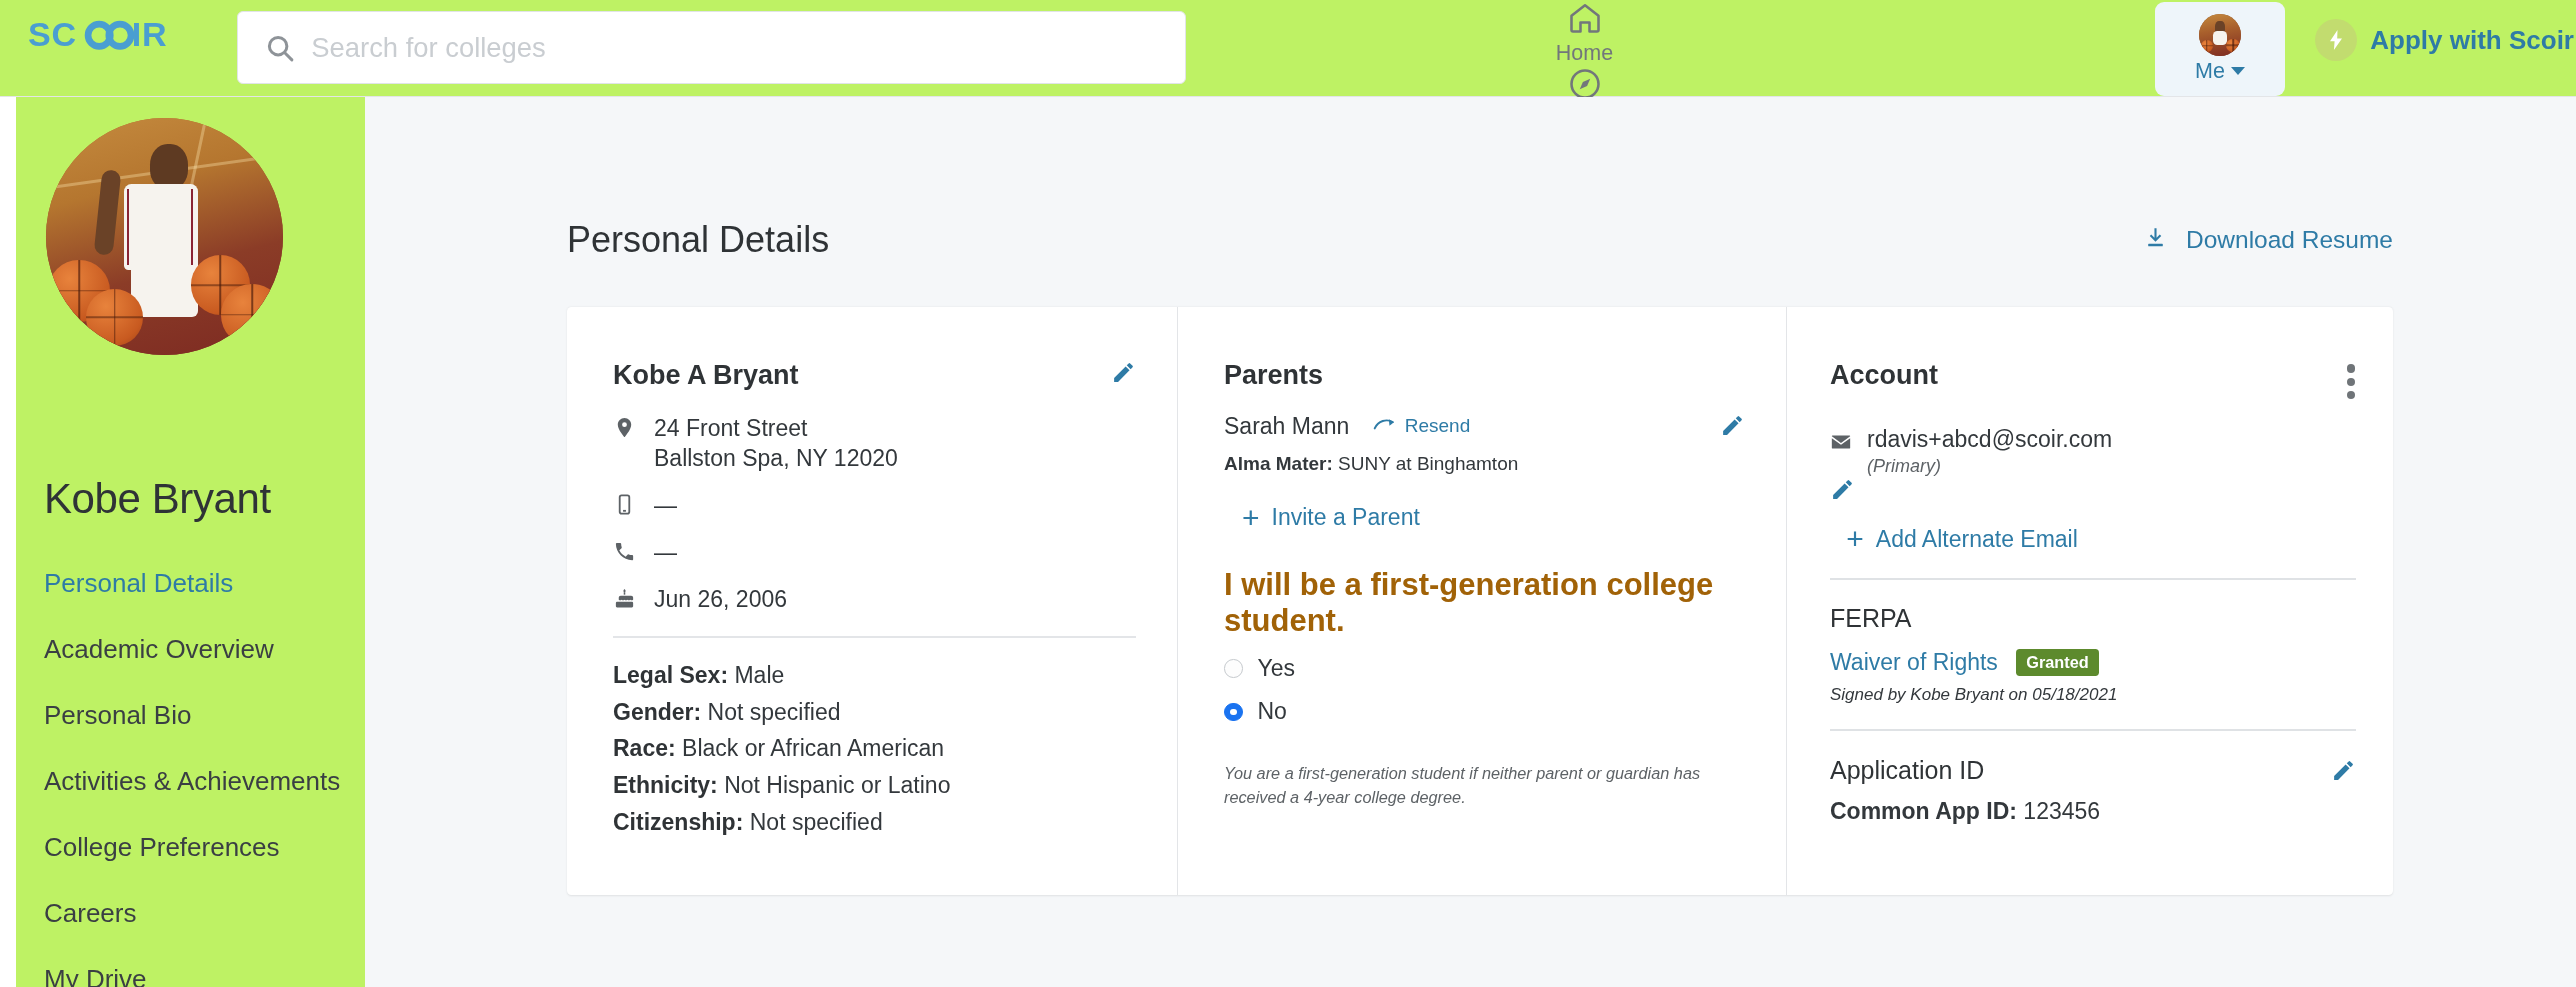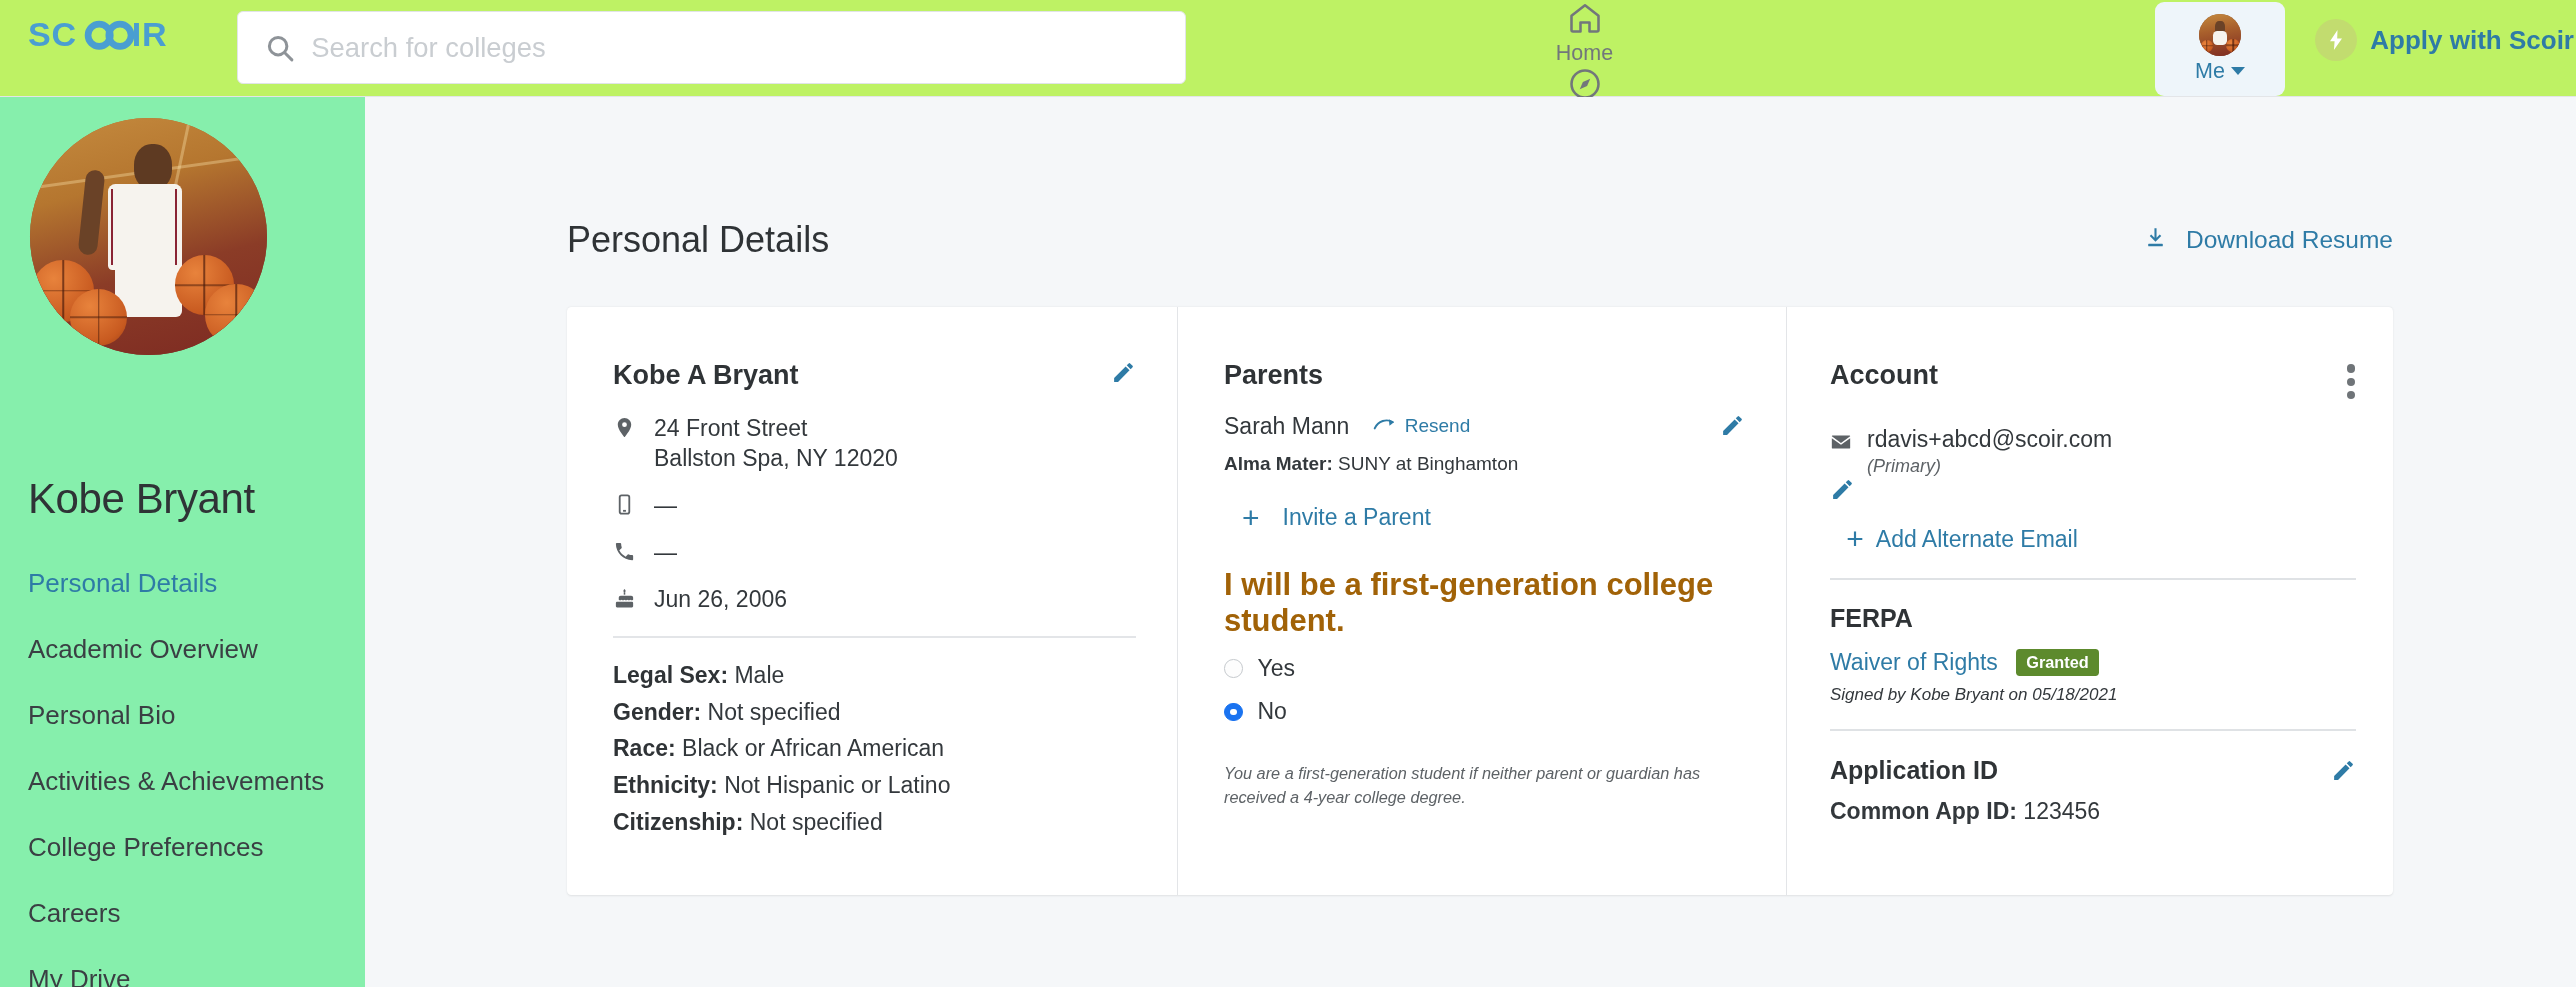--- a/index.html
+++ b/index.html
@@ -80,23 +80,23 @@
     cursor: pointer;
   }
   .bolt-circle {
     width: 42px; height: 42px; border-radius: 50%;
     background: #c2dc6f; display: flex; align-items: center; justify-content: center;
   }
   .apply-text { font-size: 26px; font-weight: bold; color: #2e7ba6; white-space: nowrap; }
 
   
   .sidebar {
-    position: absolute; left: 0; top: 97px;
+    position: absolute; left: 16px; top: 97px;
     width: 365px; height: 890px;
-    background: #86efac;
+    background: #bef264;
   }
   .profile-photo {
     position: absolute; left: 30px; top: 21px;
     width: 237px; height: 237px; border-radius: 50%;
     overflow: hidden;
     background: linear-gradient(170deg,#b9742f 0%, #8e4a2a 45%, #7a2d24 100%);
   }
   .photo-inner { position: absolute; inset: 0; }
   .profile-name {
     position: absolute; left: 28px; top: 378px;
@@ -164,21 +164,21 @@
   .resend { display: flex; align-items: center; gap: 7.4px; margin-left: 24px; cursor: pointer; }
   .resend svg { width: 24px; height: 16.3px; color: #2e7ba6; }
   .resend span { font-size: 19px; color: #2e7ba6; }
   .alma { font-size: 19px; color: #33383c; margin-top: 13.3px; }
   .alma b { font-weight: bold; }
   .invite {
     display: flex; align-items: center; gap: 12px;
     margin-top: 28px; margin-left: 18px; cursor: pointer;
   }
   .invite .plus { font-size: 30px; color: #2e7ba6; line-height: 1; }
-  .invite span.lbl { font-size: 23px; color: #2e7ba6; margin-left: 11px; }
+  .invite span.lbl { font-size: 23px; color: #2e7ba6; }
   .firstgen-q { font-size: 31px; font-weight: bold; color: #a16207; margin-top: 34px; }
   .radio-row { display: flex; align-items: center; gap: 15px; margin-top: 16.3px; cursor: pointer; }
   .radio {
     width: 18.5px; height: 18.5px; border-radius: 50%;
     border: 1.5px solid #c6cace; background: #fdfdfd; flex: 0 0 auto;
     display: flex; align-items: center; justify-content: center;
   }
   .radio.checked { background: #1a73f0; border-color: #1a73f0; }
   .radio.checked::after { content:""; width: 6.7px; height: 6.7px; border-radius: 50%; background: #fff; }
   .radio-row .rl { font-size: 23px; color: #33383c; }
@@ -193,21 +193,21 @@
   .email-left .mic { width: 22px; height: 22px; color: #5d6266; flex: 0 0 auto; margin-top: 4.4px; }
   .email-addr { font-size: 23px; color: #33383c; }
   .email-primary { font-size: 18px; font-style: italic; color: #5d6266; margin-top: 3px; }
   .add-alt {
     display: flex; align-items: center; gap: 12px;
     margin-top: 22px; margin-left: 16.3px; cursor: pointer;
   }
   .add-alt .plus { font-size: 30px; color: #2e7ba6; line-height: 1; }
   .add-alt span.lbl { font-size: 23px; color: #2e7ba6; }
   .sec-rule { height: 1.5px; background: #dfe2e5; margin: 24px 0 0 0; }
-  .sec-title { font-size: 25px; font-weight: bold; color: #2f3336; margin-top: 24px; }
+  .sec-title { font-size: 25px; font-weight: normal; color: #2f3336; margin-top: 24px; }
   .waiver-row { display: flex; align-items: center; gap: 18px; margin-top: 16.3px; }
   .waiver-link { font-size: 23px; color: #2e7ba6; cursor: pointer; }
   .badge {
     background: #5d8a2d; color: #ffffff; font-size: 16.3px; font-weight: bold;
     padding: 3.7px 10.4px; border-radius: 3.7px; white-space: nowrap;
   }
   .signed { font-size: 17px; font-style: italic; color: #33383c; margin-top: 9px; }
   .appid-head { display: flex; align-items: center; justify-content: space-between; margin-top: 25px; }
   .appid-val { font-size: 23px; color: #33383c; margin-top: 13.3px; }
   .appid-val b { font-weight: bold; }

